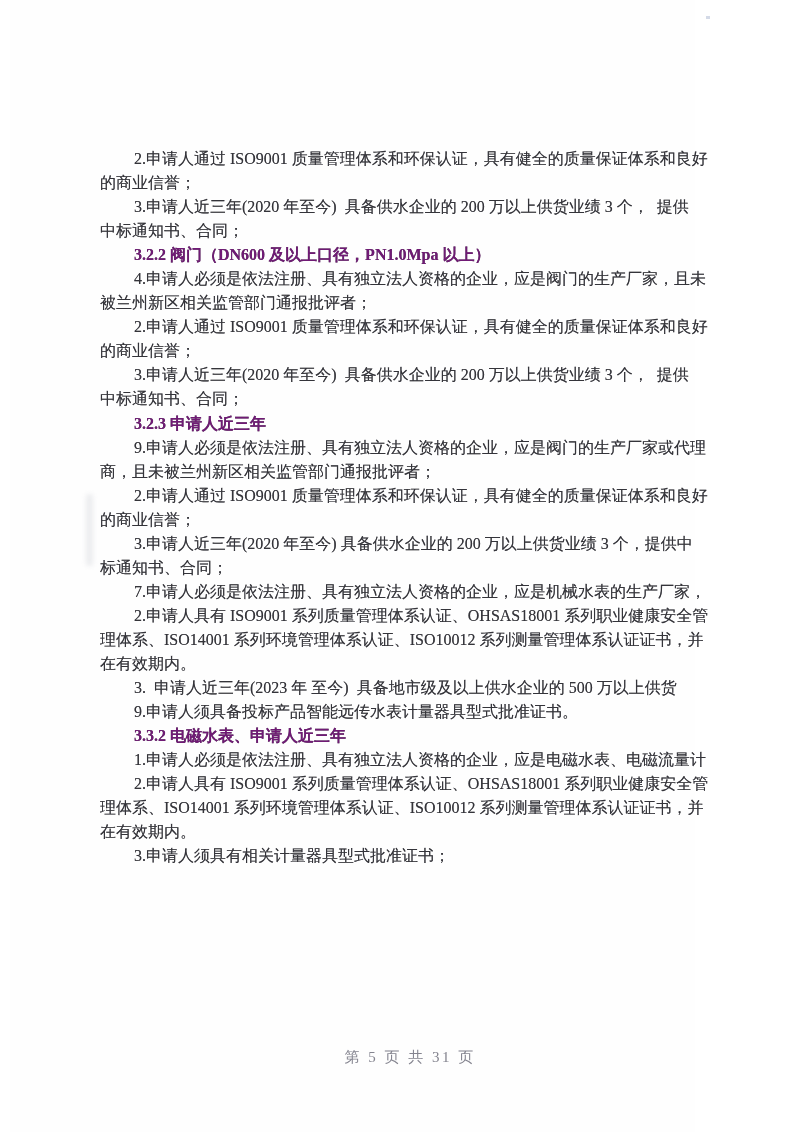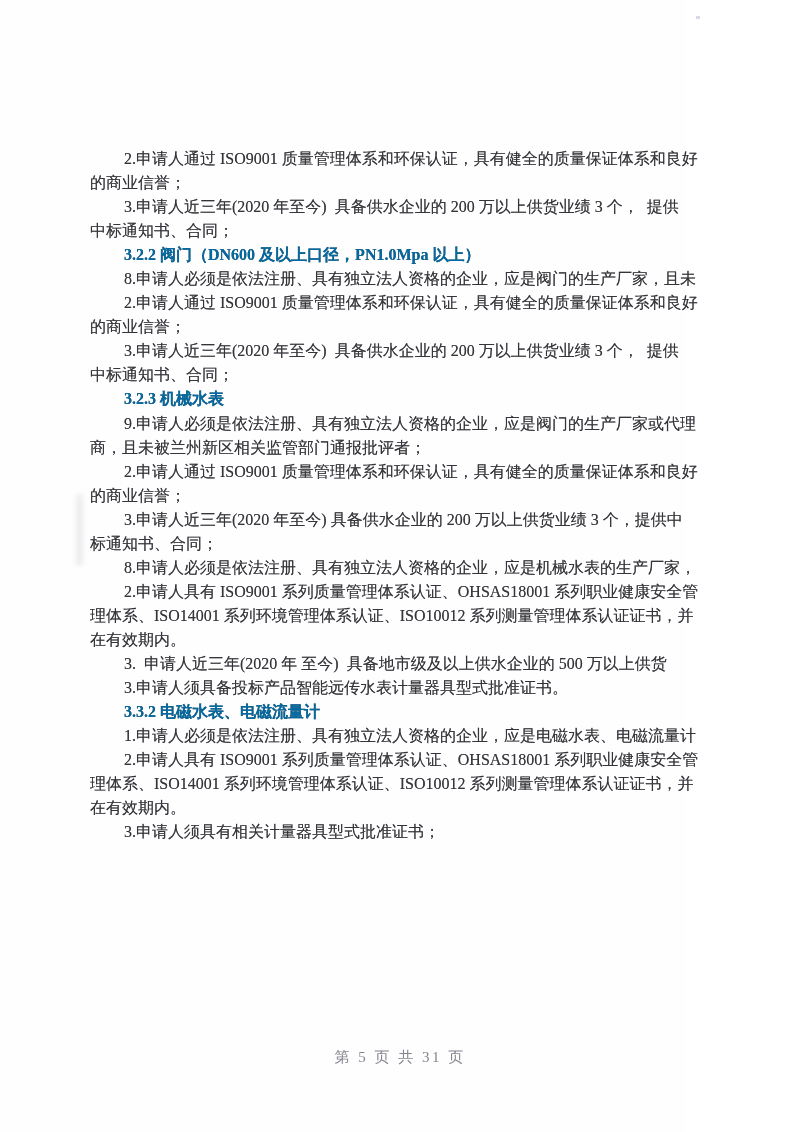--- a/index.html
+++ b/index.html
@@ -5,42 +5,42 @@
   html, body { margin: 0; padding: 0; }
   body {
     width: 800px; height: 1132px;
     background: #ffffff;
     font-family: "Liberation Serif", "DejaVu Serif", serif;
     position: relative;
     overflow: hidden;
   }
   .page {
     position: absolute;
-    left: 0; top: 0;
+    left: 10px; top: 0;
     width: 685px; height: 1132px;
     background: #fefefe;
   }
   .doc-body {
     position: absolute;
     left: 90px;
     top: 147px;
     width: 628px;
   }
   .line {
     height: 24.06px;
     line-height: 24.06px;
     font-size: 16px;
     color: #34343a;
     white-space: pre;
     text-shadow: 0 0 0.45px rgba(40,40,46,0.55);
   }
   .line.indent { padding-left: 34px; }
   .line.bold {
     font-weight: 700;
-    color: #0369a1;
+    color: #701a75;
     text-shadow: 0 0 0.6px rgba(20,20,25,0.7);
   }
   .footer {
     position: absolute;
     top: 1048px;
     left: 0;
     width: 800px;
     text-align: center;
     font-size: 15px;
     letter-spacing: 2.5px;
@@ -70,39 +70,40 @@
 
 <div class="page">
   <div class="smudge"></div>
   <div class="dot"></div>
   <div class="doc-body">
       <div class="line indent">2.申请人通过 ISO9001 质量管理体系和环保认证，具有健全的质量保证体系和良好</div>
       <div class="line">的商业信誉；</div>
       <div class="line indent">3.申请人近三年(2020 年至今)  具备供水企业的 200 万以上供货业绩 3 个，  提供</div>
       <div class="line">中标通知书、合同；</div>
       <div class="line indent bold">3.2.2 阀门（DN600 及以上口径，PN1.0Mpa 以上）</div>
-      <div class="line indent">8.申请人必须是依法注册、具有独立法人资格的企业，应是阀门的生产厂家，且未</div>
+      <div class="line indent">4.申请人必须是依法注册、具有独立法人资格的企业，应是阀门的生产厂家，且未</div>
+      <div class="line">被兰州新区相关监管部门通报批评者；</div>
       <div class="line indent">2.申请人通过 ISO9001 质量管理体系和环保认证，具有健全的质量保证体系和良好</div>
       <div class="line">的商业信誉；</div>
       <div class="line indent">3.申请人近三年(2020 年至今)  具备供水企业的 200 万以上供货业绩 3 个，  提供</div>
       <div class="line">中标通知书、合同；</div>
-      <div class="line indent bold">3.2.3 机械水表</div>
+      <div class="line indent bold">3.2.3 申请人近三年</div>
       <div class="line indent">9.申请人必须是依法注册、具有独立法人资格的企业，应是阀门的生产厂家或代理</div>
       <div class="line">商，且未被兰州新区相关监管部门通报批评者；</div>
       <div class="line indent">2.申请人通过 ISO9001 质量管理体系和环保认证，具有健全的质量保证体系和良好</div>
       <div class="line">的商业信誉；</div>
       <div class="line indent">3.申请人近三年(2020 年至今) 具备供水企业的 200 万以上供货业绩 3 个，提供中</div>
       <div class="line">标通知书、合同；</div>
-      <div class="line indent">8.申请人必须是依法注册、具有独立法人资格的企业，应是机械水表的生产厂家，</div>
+      <div class="line indent">7.申请人必须是依法注册、具有独立法人资格的企业，应是机械水表的生产厂家，</div>
       <div class="line indent">2.申请人具有 ISO9001 系列质量管理体系认证、OHSAS18001 系列职业健康安全管</div>
       <div class="line">理体系、ISO14001 系列环境管理体系认证、ISO10012 系列测量管理体系认证证书，并</div>
       <div class="line">在有效期内。</div>
-      <div class="line indent">3.  申请人近三年(2020 年 至今)  具备地市级及以上供水企业的 500 万以上供货</div>
-      <div class="line indent">3.申请人须具备投标产品智能远传水表计量器具型式批准证书。</div>
-      <div class="line indent bold">3.3.2 电磁水表、电磁流量计</div>
+      <div class="line indent">3.  申请人近三年(2023 年 至今)  具备地市级及以上供水企业的 500 万以上供货</div>
+      <div class="line indent">9.申请人须具备投标产品智能远传水表计量器具型式批准证书。</div>
+      <div class="line indent bold">3.3.2 电磁水表、申请人近三年</div>
       <div class="line indent">1.申请人必须是依法注册、具有独立法人资格的企业，应是电磁水表、电磁流量计</div>
       <div class="line indent">2.申请人具有 ISO9001 系列质量管理体系认证、OHSAS18001 系列职业健康安全管</div>
       <div class="line">理体系、ISO14001 系列环境管理体系认证、ISO10012 系列测量管理体系认证证书，并</div>
       <div class="line">在有效期内。</div>
       <div class="line indent">3.申请人须具有相关计量器具型式批准证书；</div>
     </div>
   <div class="footer">第 5 页 共 31 页</div>
 </div>
 
 </body></html>

